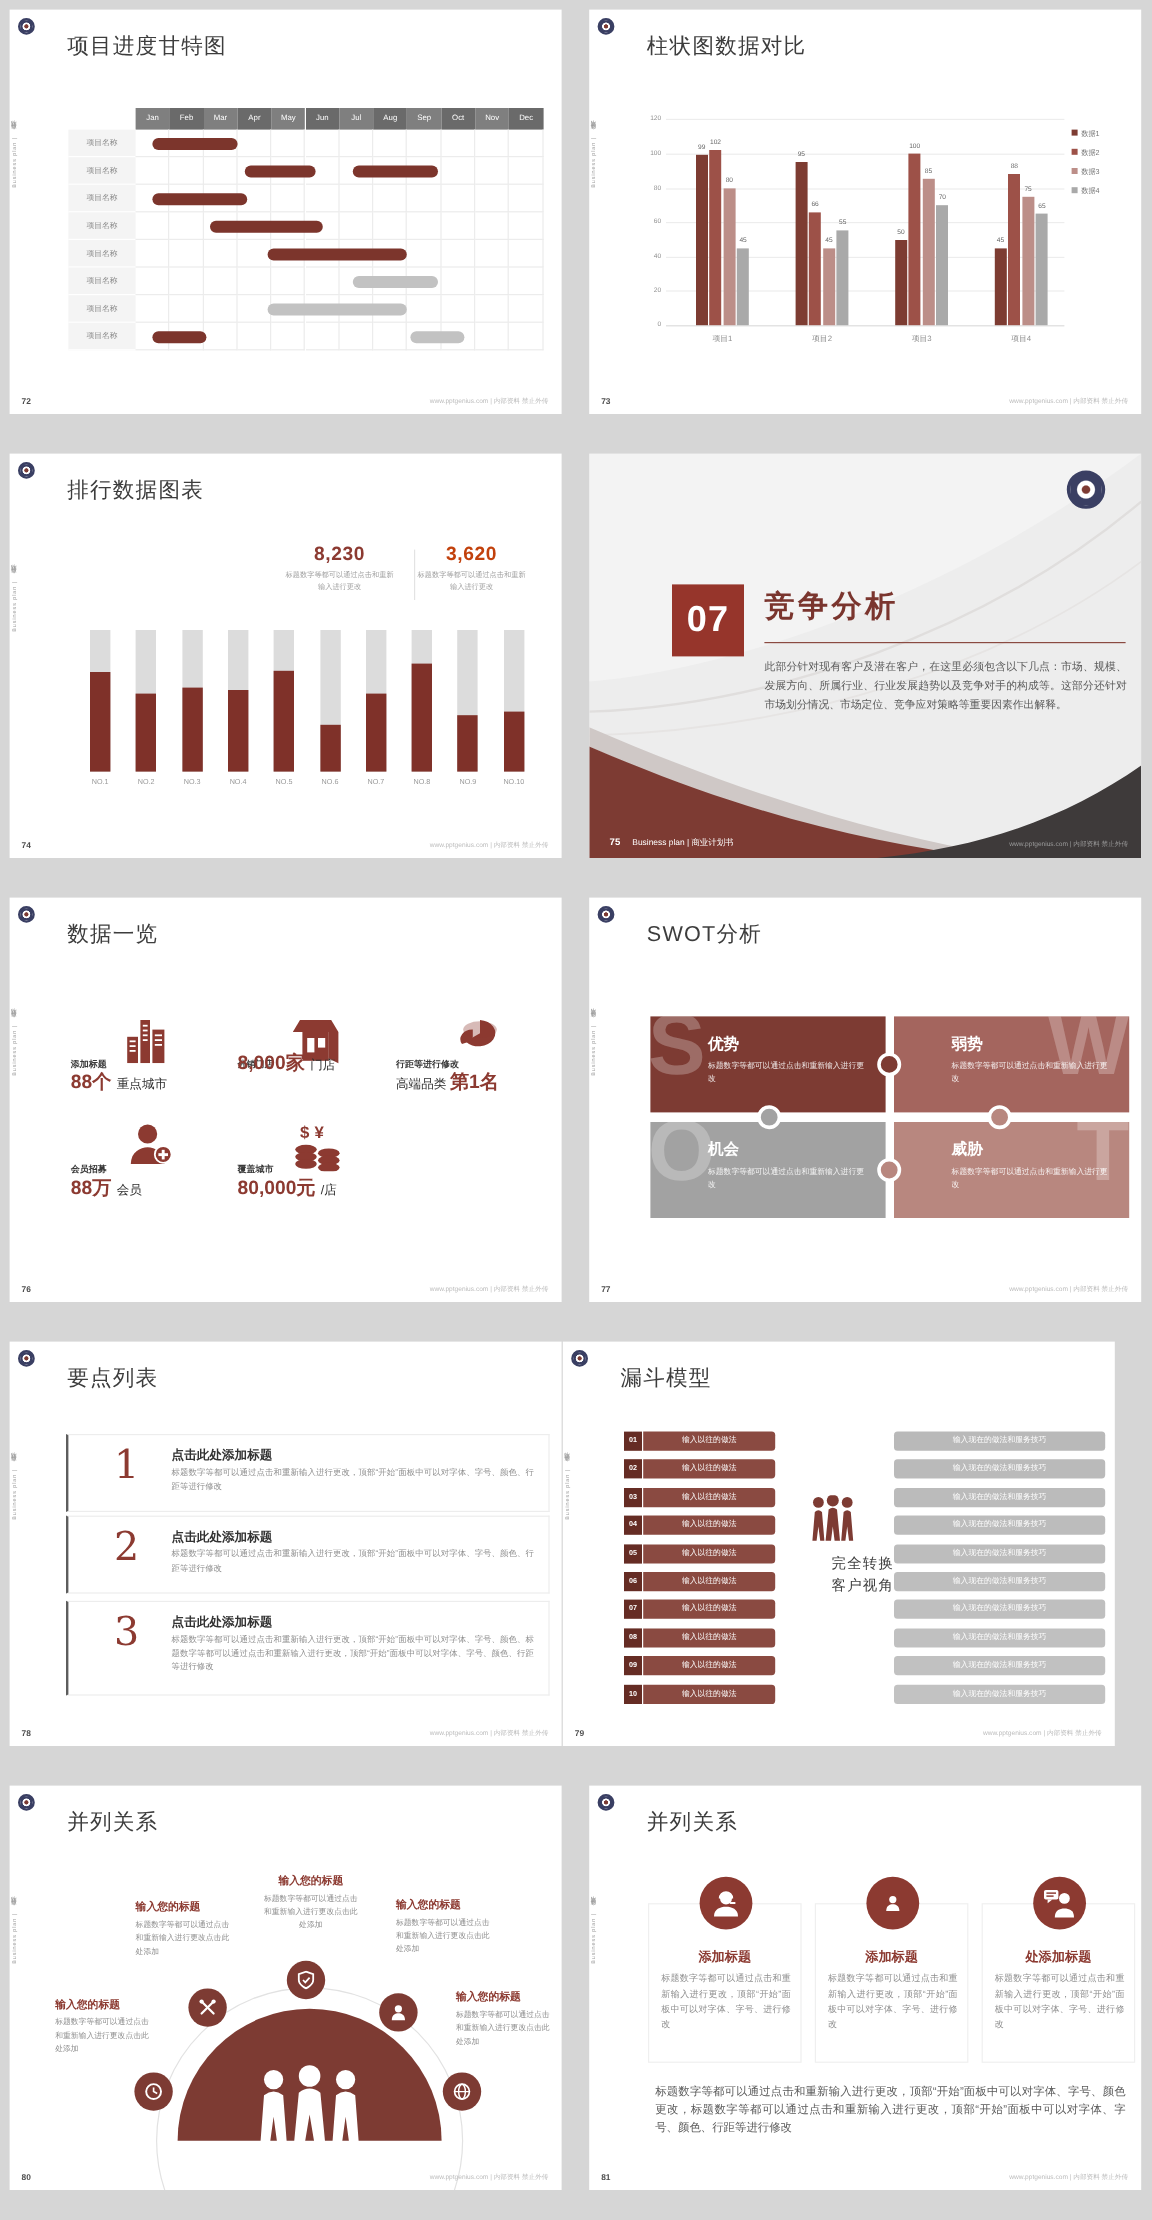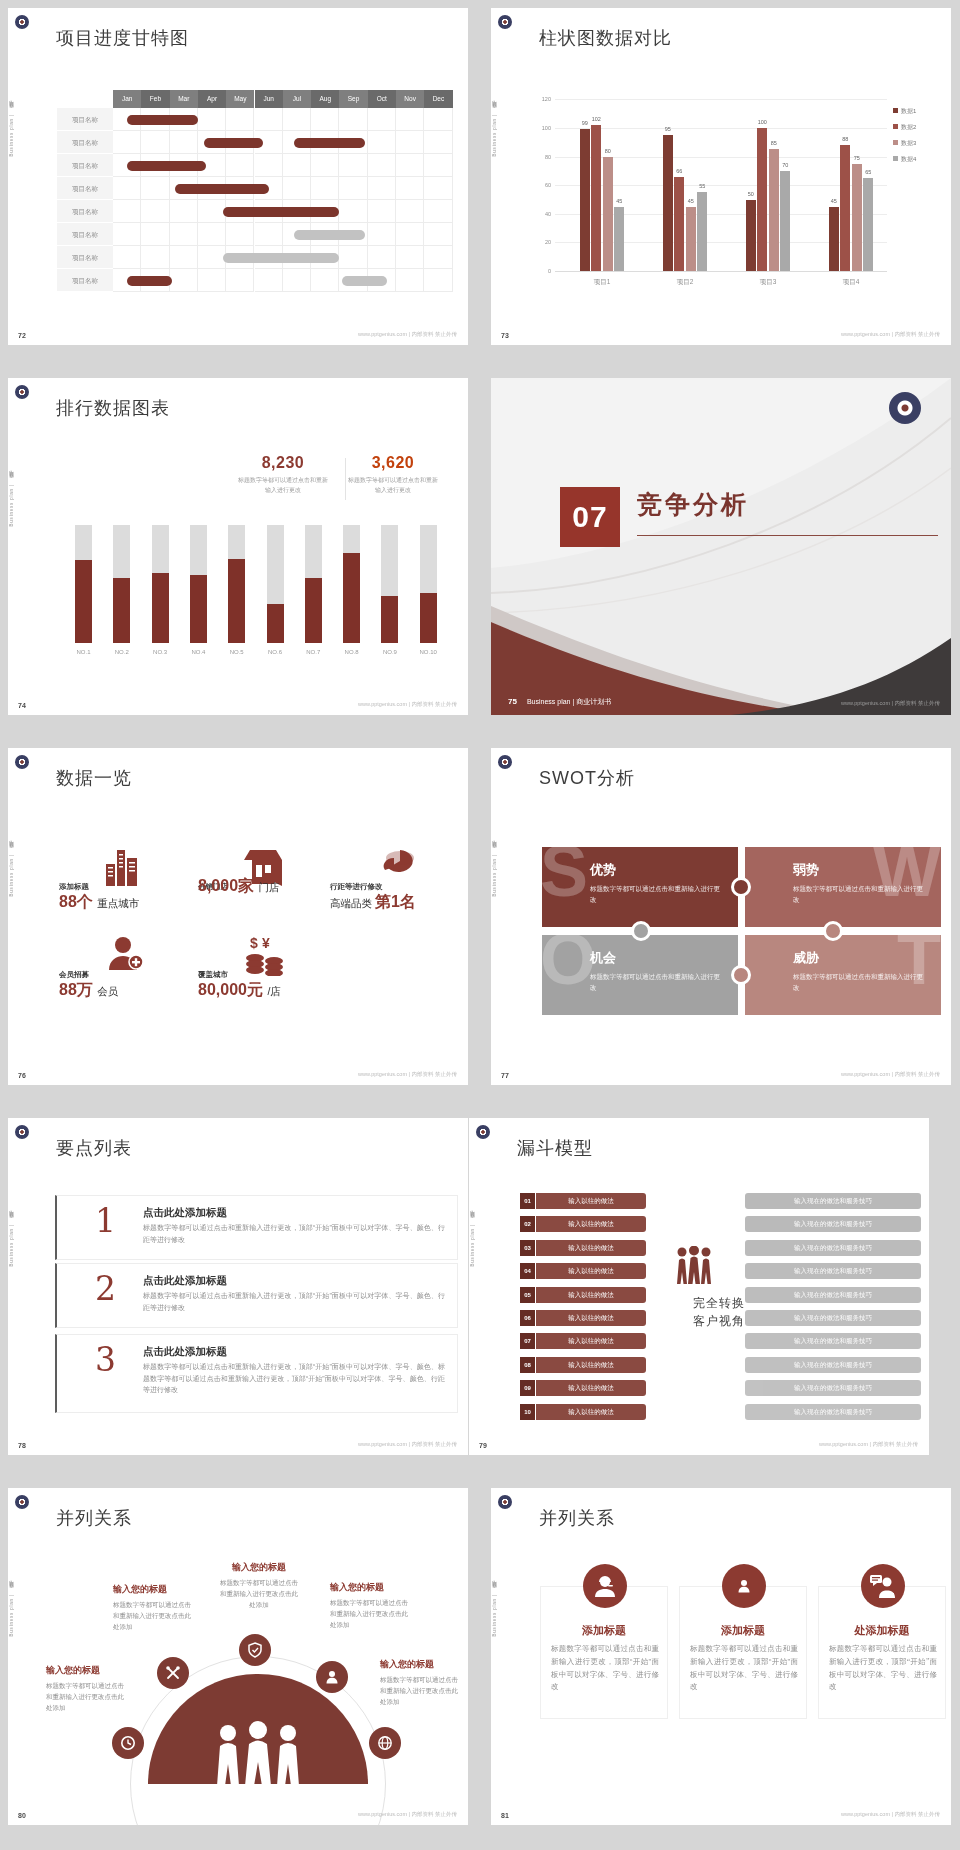--- a/index.html
+++ b/index.html
@@ -330,20 +330,21 @@
     <path d="M460,40 C330,150 150,210 0,215" stroke="#e0dedd" stroke-width="2" fill="none"></path>
     <path d="M460,90 C340,180 170,230 0,235" stroke="#e6e4e3" stroke-width="1.5" fill="none"></path>
     <path d="M0,228 C130,284 240,318 356,337 L330,337 C220,324 110,294 0,244 Z" fill="#cfc8c6"></path>
     <path d="M0,244 C120,296 225,324 335,337 L0,337 Z" fill="#7d3b33"></path>
     <path d="M460,337 L240,337 C330,328 400,302 460,260 Z" fill="#3e3a3a"></path>
   </svg>
   <div class="d-logo"></div>
   <div class="d-title">07</div>
   <div class="d-head">竞争分析</div>
   <div class="d-rule"></div>
+  <div class="d-body">此部分针对现有客户及潜在客户，在这里必须包含以下几点：市场、规模、发展方向、所属行业、行业发展趋势以及竞争对手的构成等。这部分还针对市场划分情况、市场定位、竞争应对策略等重要因素作出解释。</div>
   <div class="d-foot"><b>75</b><span>Business plan | 商业计划书</span></div>
   <div class="d-site">www.pptgenius.com | 内部资料 禁止外传</div>
 </div>
 
 <div class="slide" id="s76" style="left:8px;top:748px">
   <div class="stitle">数据一览</div>
   <div class="cv">
       <div style="position: absolute; left: 51px; top: 100px; width: 140px; height: 64px;">
         <div style="position: absolute; left: 46px; top: 0px;"><svg width="34" height="38" viewBox="0 0 34 38">
             <g fill="#8c3a31">
@@ -636,35 +637,36 @@
       <div class="card81" style="left: 188px;">
         <div class="cicon">
           <svg width="16" height="16" viewBox="0 0 16 16">
             <circle cx="8" cy="5" r="3" fill="#fff"></circle>
             <path d="M2.5 14.5 C2.5 10 5.5 8.8 8 8.8 C10.5 8.8 13.5 10 13.5 14.5 Z" fill="#fff"></path>
           </svg>
         </div>
         <div class="ct">添加标题</div>
         <div class="cb">标题数字等都可以通过点击和重新输入进行更改，顶部“开始”面板中可以对字体、字号、进行修改</div>
       </div>
-      <div class="card81" style="left: 327px; font-family: Liberation Serif, serif;">
+      <div class="card81" style="left: 327px;">
         <div class="cicon">
           <svg width="28" height="26" viewBox="0 0 28 26">
             <g fill="#fff">
               <rect x="1" y="2" width="12" height="8" rx="1.5"></rect>
               <path d="M4 10 L4 13 L8 10 Z"></path>
               <rect x="3" y="4" width="8" height="1.2" fill="#8c3a31"></rect>
               <rect x="3" y="6.5" width="6" height="1.2" fill="#8c3a31"></rect>
               <circle cx="18" cy="9" r="4.5"></circle>
               <path d="M10 25 C10 19 14 17.5 18 17.5 C22 17.5 26 19 26 25 Z"></path>
               <rect x="20" y="20" width="5" height="1.5"></rect>
             </g>
           </svg>
         </div>
         <div class="ct">处添加标题</div>
         <div class="cb">标题数字等都可以通过点击和重新输入进行更改，顶部“开始”面板中可以对字体、字号、进行修改</div>
       </div>
+      <div style="position: absolute; left: 55px; top: 248px; width: 392px; font-size: 9.5px; line-height: 1.6; color: rgb(90, 90, 90); text-align: justify;">标题数字等都可以通过点击和重新输入进行更改，顶部“开始”面板中可以对字体、字号、颜色更改，标题数字等都可以通过点击和重新输入进行更改，顶部“开始”面板中可以对字体、字号、颜色、行距等进行修改</div>
     </div>
 <div class="logo"></div>
     <div class="vtext">Business plan | 商业计划书</div>
     <div class="pnum">81</div>
     <div class="site">www.pptgenius.com | 内部资料 禁止外传</div>
   </div>
 
 </body></html>

